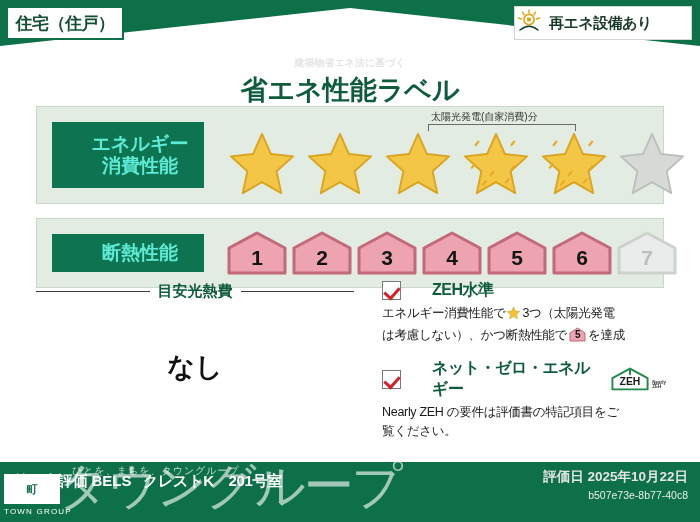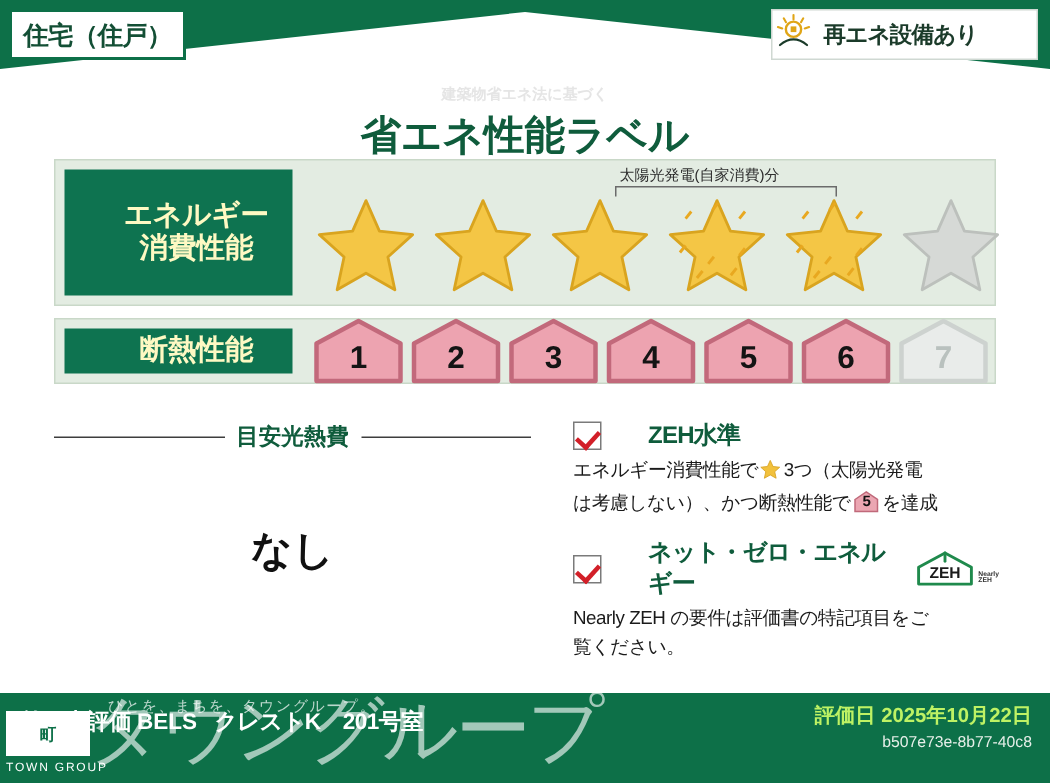--- a/index.html
+++ b/index.html
@@ -58,28 +58,28 @@
     letter-spacing: 0px; margin-top: 2px;
   }
 
   
   .panel {
     position: absolute; left: 22px; width: 628px;
     background: #e3ece2; border: 1px solid #c9d8c8;
     display: flex; align-items: center;
   }
   #panel-energy { top: 50px; height: 98px; }
-  #panel-insul  { top: 156px; height: 44px; align-items: center; }
+  #panel-insul  { top: 162px; height: 70px; align-items: center; }
 
   .panel-label {
-    flex: 0 0 152px; align-self: stretch; margin: 6px;
+    flex: 0 0 152px; align-self: stretch; margin: 15px;
     background: #0e7350;
     display: flex; flex-direction: column;
     align-items: center; justify-content: center;
-    color: #fef9c3; font-weight: bold; font-size: 19px; line-height: 1.18;
+    color: #5eead4; font-weight: bold; font-size: 19px; line-height: 1.18;
     letter-spacing: 0px;
     padding-left: 24px;
   }
   #panel-insul .panel-label { font-size: 19px; }
 
   .stars-area { position: relative; flex: 1; height: 100%; }
   .solar-note {
     position: absolute; left: 212px; top: 3px;
     font-size: 10px; color: #2e2e2e; white-space: nowrap;
   }
@@ -161,21 +161,21 @@
   }
 
   
   .footer { position: absolute; left: 0; bottom: 0; width: 700px; height: 60px; z-index: 4; }
   .foot-left {
     position: absolute; left: 14px; top: 10px;
     font-size: 15px; color: #ffffff; font-weight: bold; letter-spacing: -0.3px;
   }
   .foot-left .bels { letter-spacing: 0px; }
   .foot-right { position: absolute; right: 12px; top: 6px; text-align: right; }
-  .foot-date { font-size: 13.5px; color: #bef264; font-weight: bold; }
+  .foot-date { font-size: 13.5px; color: #e5e5e5; font-weight: bold; }
   .foot-id { font-size: 10.5px; color: #e7efe9; margin-top: 3px; }
 
   
   .wm { position: absolute; left: 0; bottom: 0; width: 700px; height: 70px; z-index: 9; pointer-events: none; }
   .wm-logo { position: absolute; left: 4px; bottom: 6px; }
   .wm-logo .mark {
     width: 56px; height: 30px; background: #ffffff;
     display: flex; align-items: center; justify-content: center;
     font-size: 11px; font-weight: bold; color: #0d7048;
   }

